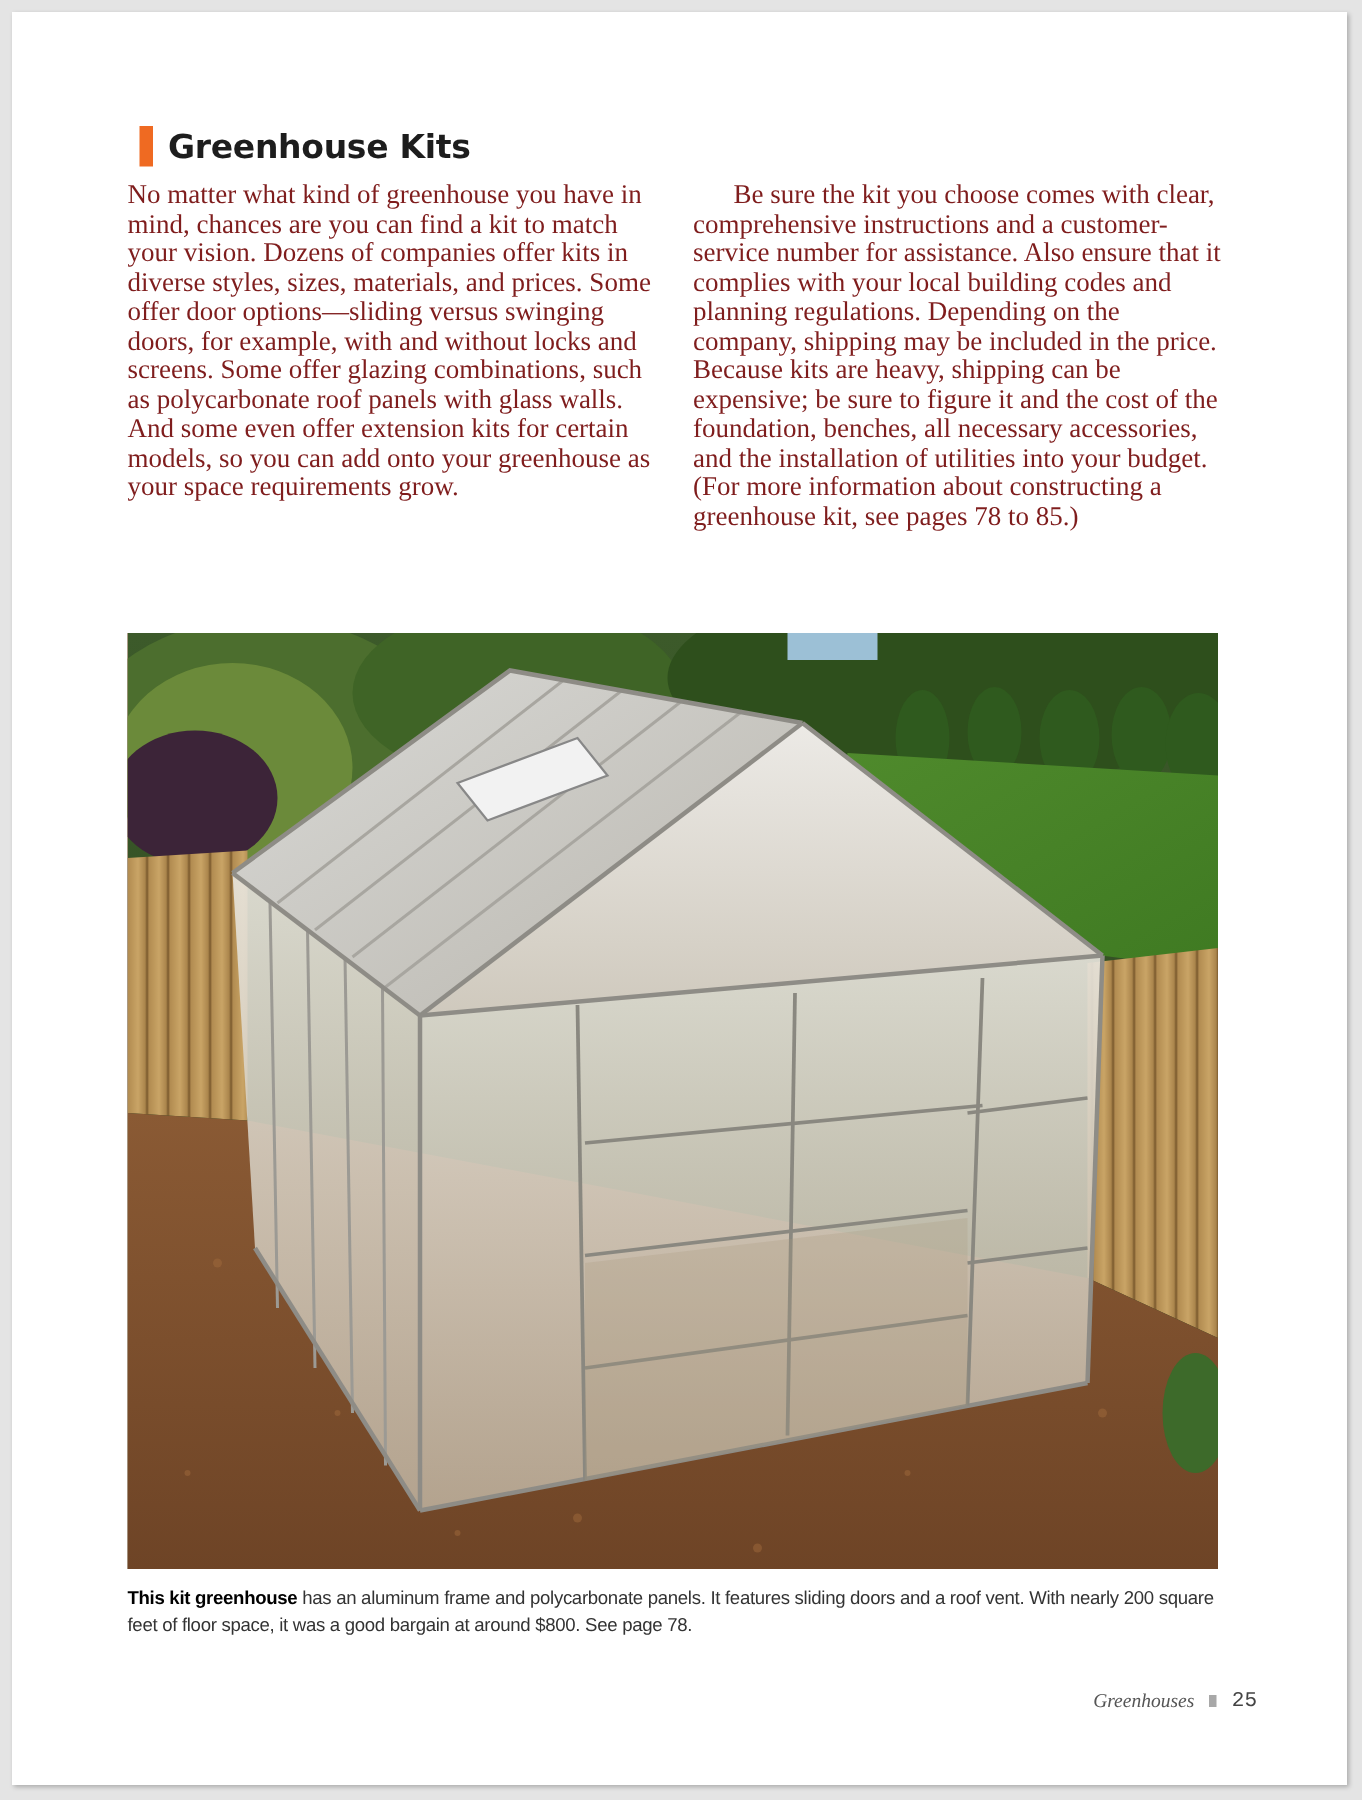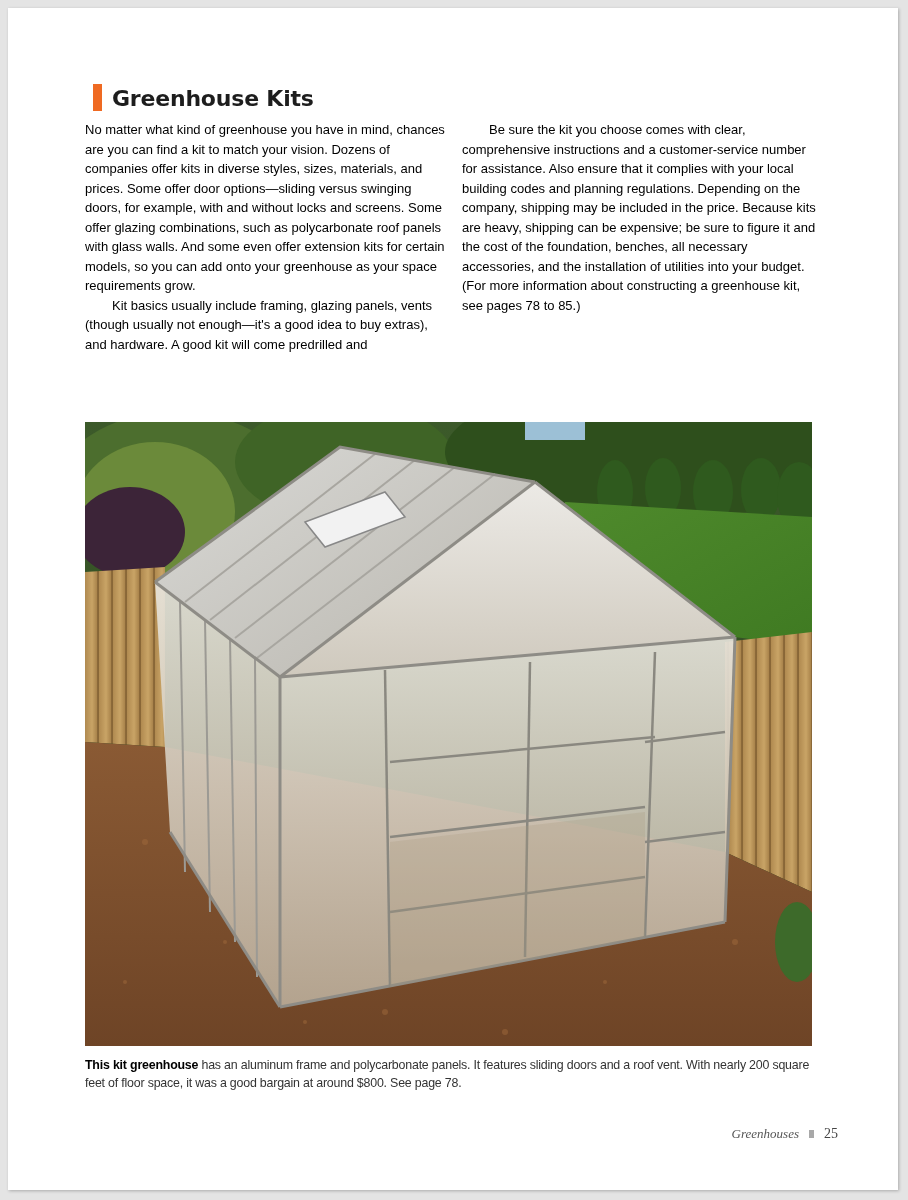--- a/index.html
+++ b/index.html
@@ -30,24 +30,24 @@
     .heading-text {
       font-family: "DejaVu Sans", sans-serif;
       font-weight: bold;
       font-size: 22px;
       color: #1d1d1d;
       letter-spacing: -0.2px;
     }
     .col {
       position: absolute;
       top: 120px;
-      font-family: Liberation Sans, sans-serif;
-      font-size: 13px;
+      font-family: Liberation Serif, serif;
+      font-size: 18px;
       line-height: 19.5px;
-      color: #000000;
+      color: #7f1d1d;
     }
     .col-left { left: 85px; width: 360px; }
     .col-right { left: 462px; width: 356px; }
     .col p { margin: 0; }
     .col p.indent { text-indent: 27px; }
     .photo {
       position: absolute;
       left: 85px; top: 422px;
       width: 727px; height: 624px;
       overflow: hidden;
@@ -76,39 +76,38 @@
       font-style: italic;
       font-size: 13px;
     }
     .folio-square {
       display: inline-block;
       width: 5px; height: 8px;
       background: #a8a8a8;
       margin: 0 10px;
     }
     .folio-number {
-      font-family: Liberation Serif, serif;
+      font-family: Liberation Mono, monospace;
       font-size: 14px;
       color: #444;
     }
   </style>
 </head>
 <body>
 
 <div class="page">
 
   <div class="heading">
     <span class="heading-bar"></span>
     <span class="heading-text">Greenhouse Kits</span>
   </div>
 </div>
 
 <div class="col col-left">
   <p>No matter what kind of greenhouse you have in mind, chances are you can find a kit to match your vision. Dozens of companies offer kits in diverse styles, sizes, materials, and prices. Some offer door options—sliding versus swinging doors, for example, with and without locks and screens. Some offer glazing combinations, such as polycarbonate roof panels with glass walls. And some even offer extension kits for certain models, so you can add onto your greenhouse as your space requirements grow.</p>
-  <p class="indent">Kit basics usually include framing, glazing panels, vents (though usually not enough—it's a good idea to buy extras), and hardware. A good kit will come predrilled and</p>
 </div>
 
 <div class="col col-right">
   <p class="indent">Be sure the kit you choose comes with clear, comprehensive instructions and a customer-service number for assistance. Also ensure that it complies with your local building codes and planning regulations. Depending on the company, shipping may be included in the price. Because kits are heavy, shipping can be expensive; be sure to figure it and the cost of the foundation, benches, all necessary accessories, and the installation of utilities into your budget. (For more information about constructing a greenhouse kit, see pages 78 to 85.)</p>
 </div>
 
 <div class="photo">
   <svg width="727" height="624" viewBox="0 0 727 624" xmlns="http://www.w3.org/2000/svg">
     <defs>
       <linearGradient id="sky" x1="0" y1="0" x2="0" y2="1">

